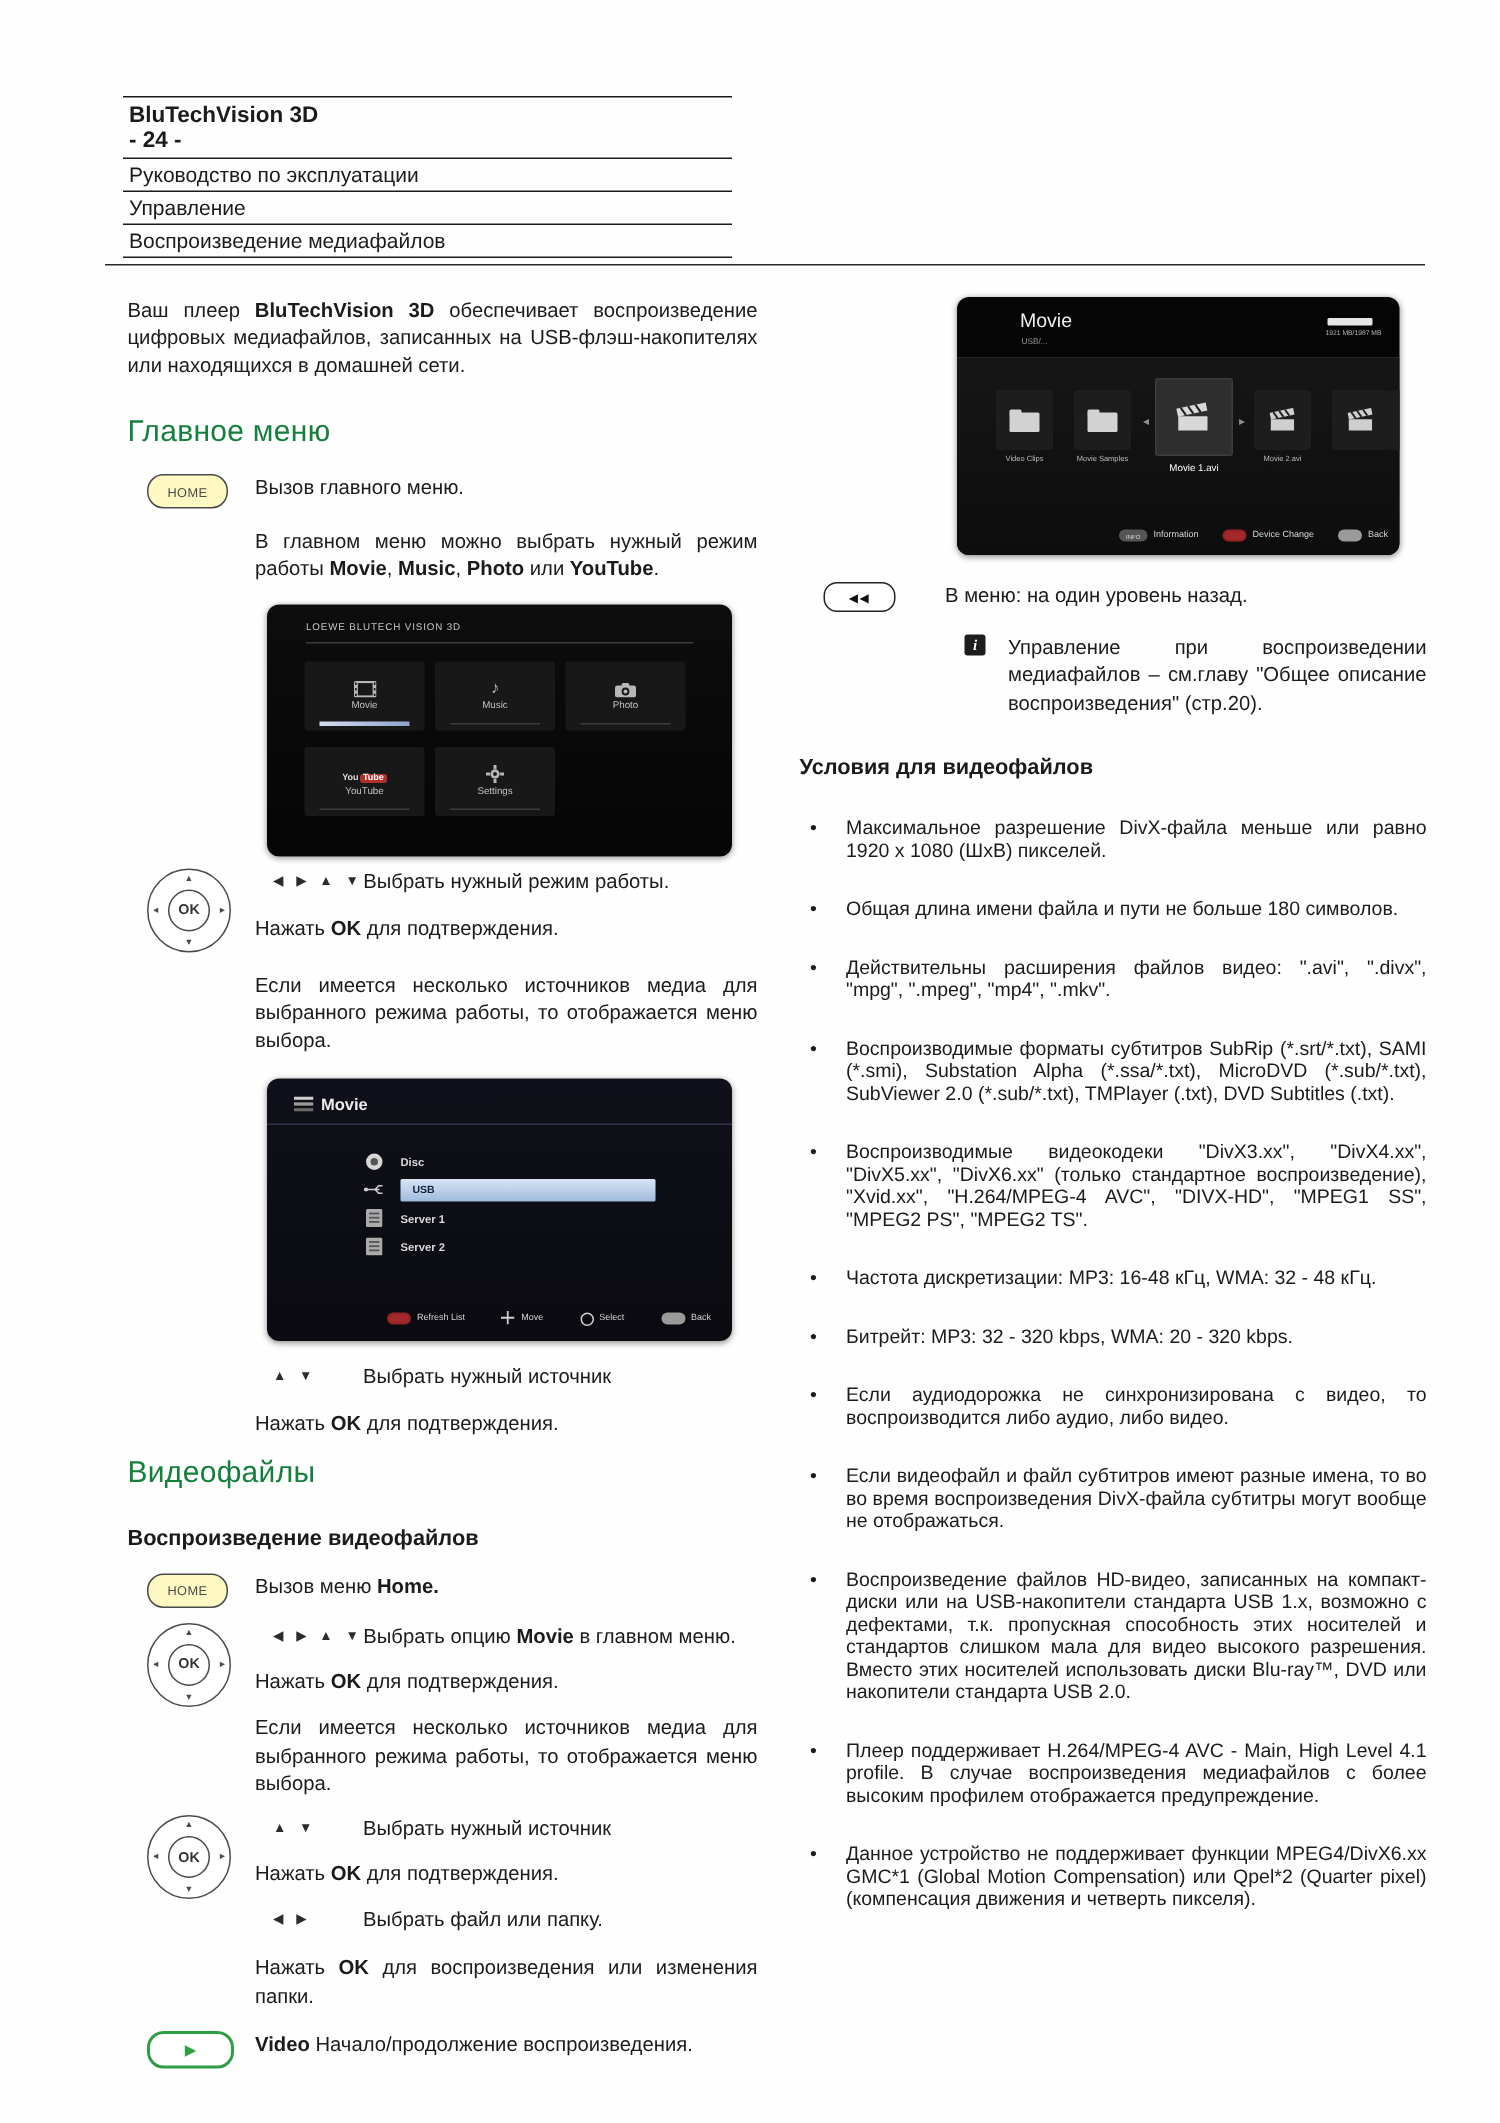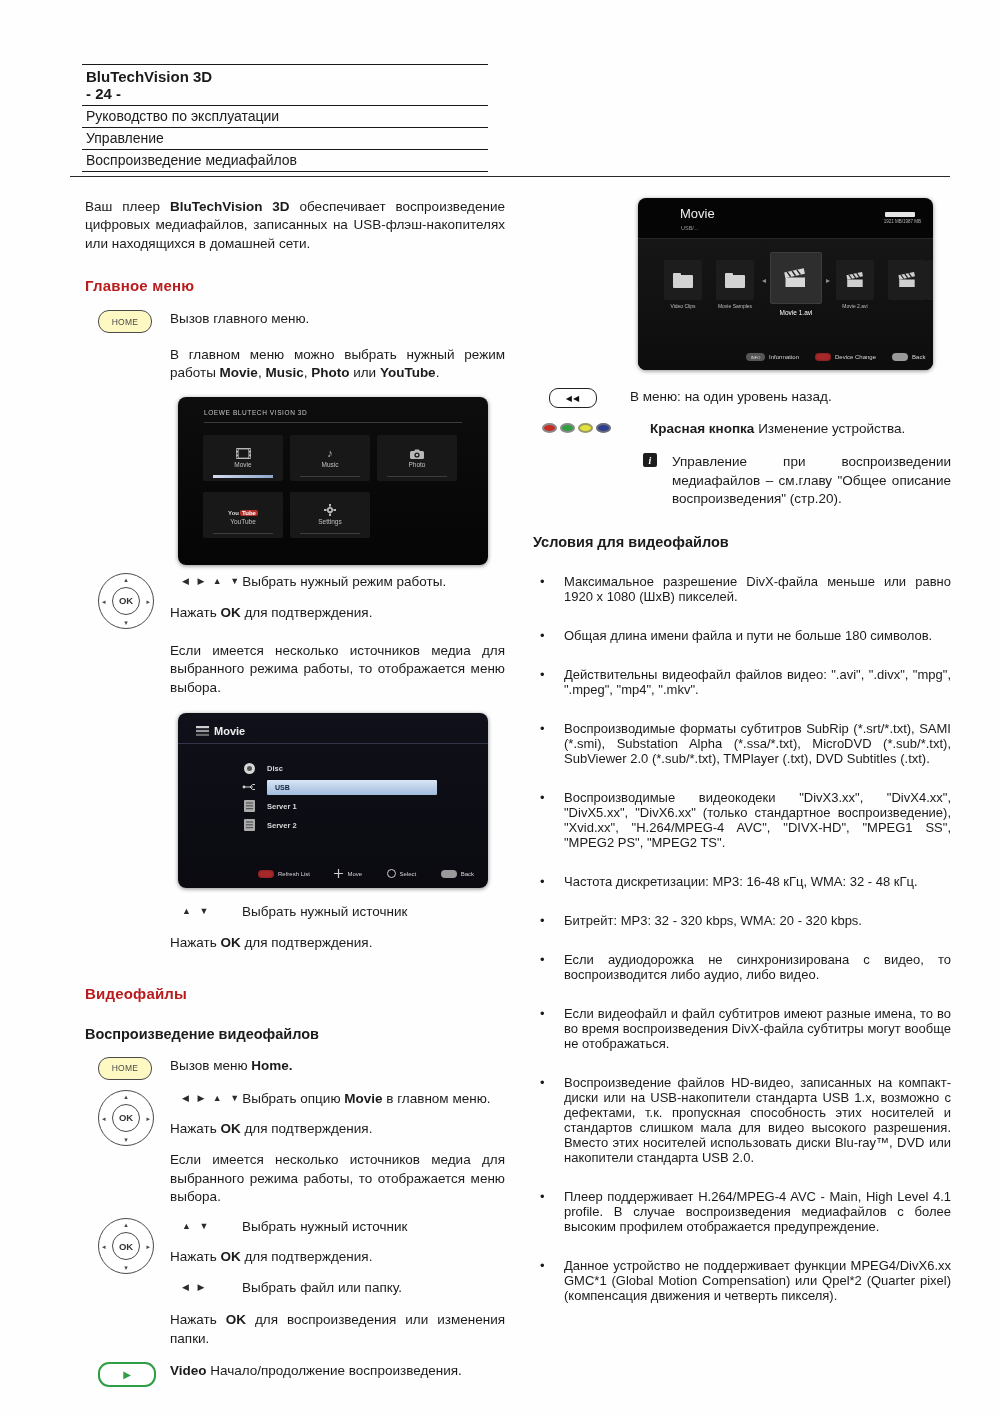--- a/index.html
+++ b/index.html
@@ -13,21 +13,21 @@
   .hdr-product{font-size:15px;font-weight:bold;padding:3px 4px 0 4px;}
   .hdr-page{font-size:15px;font-weight:bold;padding:0 4px 3px 4px;}
   .hdr-crumb{font-size:14px;padding:2px 4px 3px 4px;}
   .full-rule{position:absolute;left:70px;top:176px;width:880px;border-top:1.2px solid #2a2a2a;}
 
   
   .left-col{position:absolute;left:85px;top:198px;width:420px;}
   .right-col{position:absolute;left:533px;top:198px;width:418px;}
   p{margin:0;font-size:13.5px;line-height:1.36;text-align:justify;}
   .indent{margin-left:85px;}
-  h1.sec{font-size:15px;font-weight:700;color:#b91c1c;margin:0;letter-spacing:.2px;}
+  h1.sec{font-size:20px;font-weight:400;color:#15803d;margin:0;letter-spacing:.2px;}
   h2.sub{font-size:14.5px;font-weight:bold;margin:0;}
 
   
   .mrow{display:flex;align-items:flex-start;}
   .slot{flex:0 0 85px;display:flex;justify-content:flex-start;padding-left:13px;box-sizing:border-box;}
   .mtext{flex:1;min-width:0;}
   .arrline{display:flex;align-items:flex-start;}
   .arrows{flex:0 0 72px;font-size:9px;color:#2b2b2b;letter-spacing:3px;padding-left:12px;padding-top:3px;box-sizing:border-box;white-space:nowrap;}
   .atext{font-size:13.5px;line-height:1.36;text-align:justify;}
 
@@ -326,21 +326,21 @@
     </div>
 
     <div class="indent" style="margin-top:15px;">
       <div class="arrline">
         <span class="arrows">▲ ▼</span>
         <span class="atext">Выбрать нужный источник</span>
       </div>
       <p style="margin-top:13px;"><span>Нажать </span><span class="b">OK</span><span> для подтверждения.</span></p>
     </div>
 
-    <h1 class="sec" style="margin-top:32px;">Видеофайлы</h1>
+    <h1 class="sec" style="margin-top:12px;">Видеофайлы</h1>
     <h2 class="sub" style="margin-top:24px;">Воспроизведение видеофайлов</h2>
 
     <div class="mrow" style="margin-top:15px;">
       <div class="slot">
         <div class="home">HOME</div>
       </div>
       <div class="mtext">
           <p><span>Вызов меню </span><span class="b">Home.</span></p>
         </div>
     </div>
@@ -487,43 +487,32 @@
       </div>
     </div>
 
     <div class="rrow" style="margin-top:18px;">
       <div class="slot1">
         <div class="rew">◀◀</div>
       </div>
       <div class="rtext">В меню: на один уровень назад.</div>
     </div>
 
-    <div class="rrow" style="margin-top:12px;">
-      <div class="slot2">
-        <div class="dots">
-          <span class="dot red"></span>
-          <span class="dot green"></span>
-          <span class="dot yellow"></span>
-          <span class="dot blue"></span>
-        </div>
-      </div>
-      <div class="rtext"><span class="b">Красная кнопка</span><span> Изменение устройства.</span></div>
-    </div>
 
     <div class="irow" style="margin-top:15px;">
       <span class="infoicon">i</span>
       <div class="rtext">Управление при воспроизведении медиафайлов – см.главу "Общее описание воспроизведения" (стр.20).</div>
     </div>
 
     <h2 class="sub" style="margin-top:26px;">Условия для видеофайлов</h2>
 
     <ul class="cond">
       <li><span>Максимальное разрешение DivX-файла меньше или равно 1920 х 1080 (ШхВ) пикселей.</span></li>
       <li><span>Общая длина имени файла и пути не больше 180 символов.</span></li>
-      <li><span>Действительны видеофайл файлов видео: ".avi", ".divx", "mpg", ".mpeg", "mp4", ".mkv".</span></li>
+      <li><span>Действительны расширения файлов видео: ".avi", ".divx", "mpg", ".mpeg", "mp4", ".mkv".</span></li>
       <li><span>Воспроизводимые форматы субтитров SubRip (*.srt/*.txt), SAMI (*.smi), Substation Alpha (*.ssa/*.txt), MicroDVD (*.sub/*.txt), SubViewer 2.0 (*.sub/*.txt), TMPlayer (.txt), DVD Subtitles (.txt).</span></li>
       <li><span>Воспроизводимые видеокодеки "DivX3.xx", "DivX4.xx", "DivX5.xx", "DivX6.xx" (только стандартное воспроизведение), "Xvid.xx", "H.264/MPEG-4 AVC", "DIVX-HD", "MPEG1 SS", "MPEG2 PS", "MPEG2 TS".</span></li>
       <li><span>Частота дискретизации: MP3: 16-48 кГц, WMA: 32 - 48 кГц.</span></li>
       <li><span>Битрейт: MP3: 32 - 320 kbps, WMA: 20 - 320 kbps.</span></li>
       <li><span>Если аудиодорожка не синхронизирована с видео, то воспроизводится либо аудио, либо видео.</span></li>
       <li><span>Если видеофайл и файл субтитров имеют разные имена, то во во время воспроизведения DivX-файла субтитры могут вообще не отображаться.</span></li>
       <li><span>Воспроизведение файлов HD-видео, записанных на компакт-диски или на USB-накопители стандарта USB 1.x, возможно с дефектами, т.к. пропускная способность этих носителей и стандартов слишком мала для видео высокого разрешения. Вместо этих носителей использовать диски Blu-ray™, DVD или накопители стандарта USB 2.0.</span></li>
       <li><span>Плеер поддерживает H.264/MPEG-4 AVC - Main, High Level 4.1 profile. В случае воспроизведения медиафайлов с более высоким профилем отображается предупреждение.</span></li>
       <li><span>Данное устройство не поддерживает функции MPEG4/DivX6.xx GMC*1 (Global Motion Compensation) или Qpel*2 (Quarter pixel) (компенсация движения и четверть пикселя).</span></li>
     </ul>

